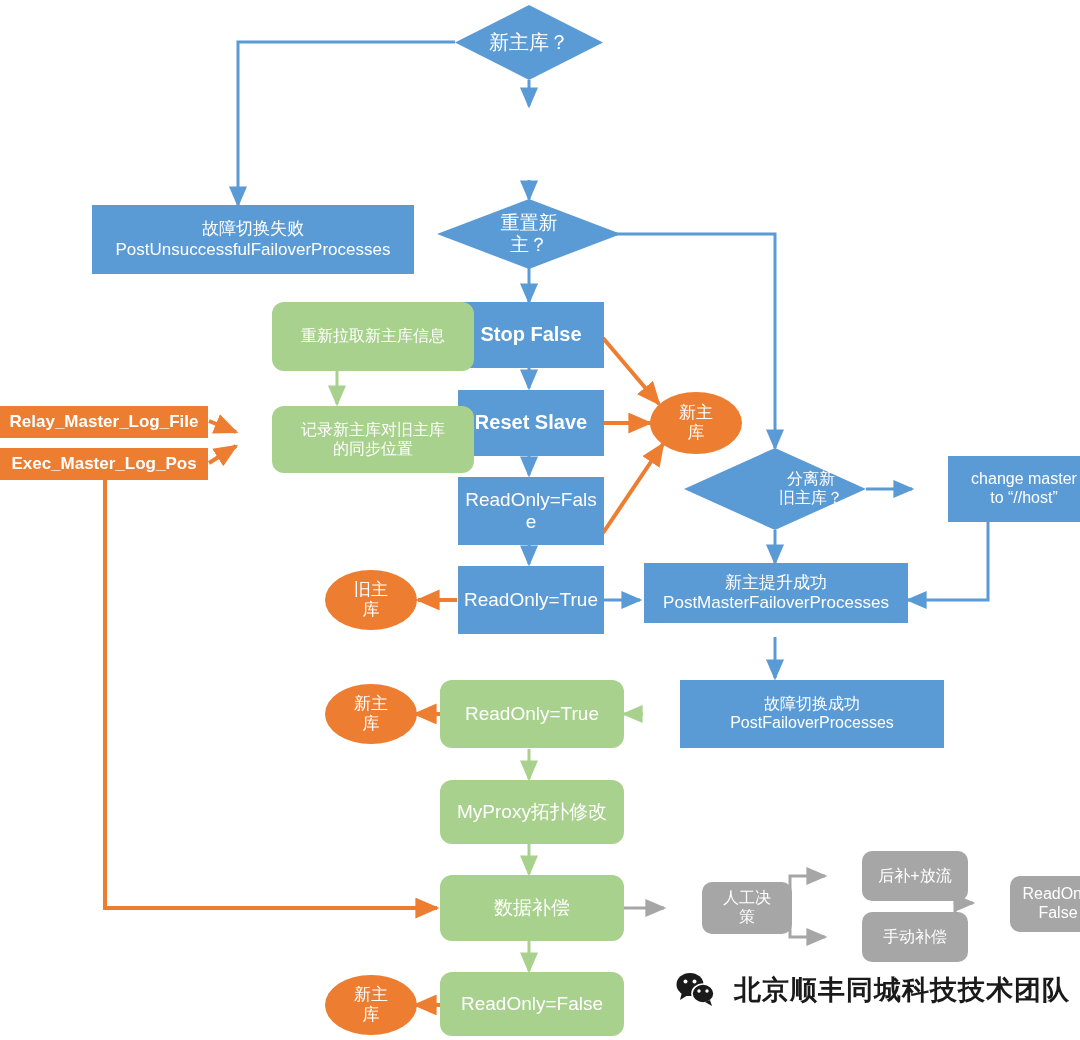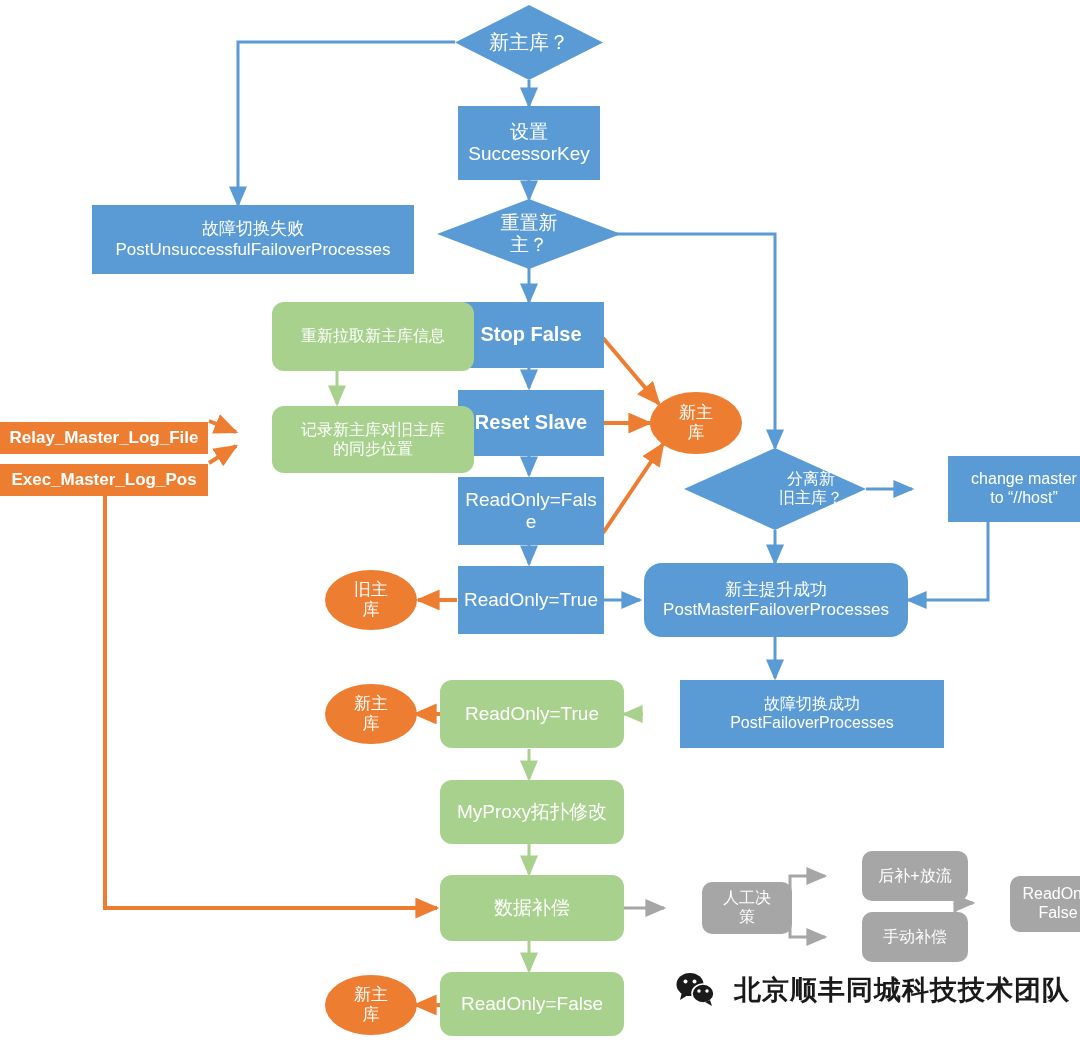--- a/index.html
+++ b/index.html
@@ -33,21 +33,21 @@
     color: #ffffff;
     box-sizing: border-box;
     line-height: 1.18;
     padding: 2px 4px;
     white-space: pre-wrap;
     word-break: break-word;
   }
   .rect-blue   { background: #5B9BD5; }
   .rect-green  { background: #A9D18E; border-radius: 12px; }
   .rect-gray   { background: #A6A6A6; border-radius: 10px; }
-  .rect-orange { background: #ED7D31; margin-top: 16px; }
+  .rect-orange { background: #ED7D31; }
   .ellipse-orange {
     background: #ED7D31;
     border-radius: 50%;
   }
   .diamond-wrap {
     position: absolute;
   }
   .diamond-shape {
     position: absolute;
     left: 0; top: 0;
@@ -199,38 +199,36 @@
   </div>
 
   <div class="diamond-wrap" style="left:684px; top:448px; width:182px; height:82px;">
     <svg class="diamond-shape" viewBox="0 0 182 82" preserveAspectRatio="none">
       <polygon points="91,0 182,41 91,82 0,41" fill="#5B9BD5"></polygon>
     </svg>
     <div class="diamond-label f18">分离新
 旧主库？</div>
   </div>
 
-  <div class="node rect-blue f19" style="left:458px; top:106px; width:142px; height:74px;">设置
-SuccessorKey</div>
 
   <div class="node rect-blue f17" style="left:76px; top:205px; width:322px; height:69px;margin-left:16px;">故障切换失败
 PostUnsuccessfulFailoverProcesses</div>
 
   <div class="node rect-blue f20 bold" style="left:458px; top:302px; width:146px; height:66px;">Stop False</div>
 
   <div class="node rect-blue f20 bold" style="left:458px; top:390px; width:146px; height:66px;">Reset Slave</div>
 
   <div class="node rect-blue f19" style="left:458px; top:477px; width:146px; height:68px;">ReadOnly=False</div>
 
   <div class="node rect-blue f19" style="left:458px; top:566px; width:146px; height:68px;">ReadOnly=True</div>
 
   <div class="node rect-blue f18" style="left:912px; top:456px; width:152px; height:66px;">change master
 to “//host”</div>
 
-  <div class="node rect-blue f17" style="left:644px; top:563px; width:264px; height:74px;border-radius:18px;">新主提升成功
+  <div class="node rect-blue f17" style="left:644px; top:563px; width:264px; height:60px;">新主提升成功
 PostMasterFailoverProcesses</div>
 
   <div class="node rect-blue f18" style="left:644px; top:680px; width:264px; height:68px;">故障切换成功
 PostFailoverProcesses</div>
 
   <div class="node rect-green f18" style="left:236px; top:302px; width:202px; height:69px;">重新拉取新主库信息</div>
 
   <div class="node rect-green f18" style="left:236px; top:406px; width:202px; height:67px;">记录新主库对旧主库
 的同步位置</div>
 

